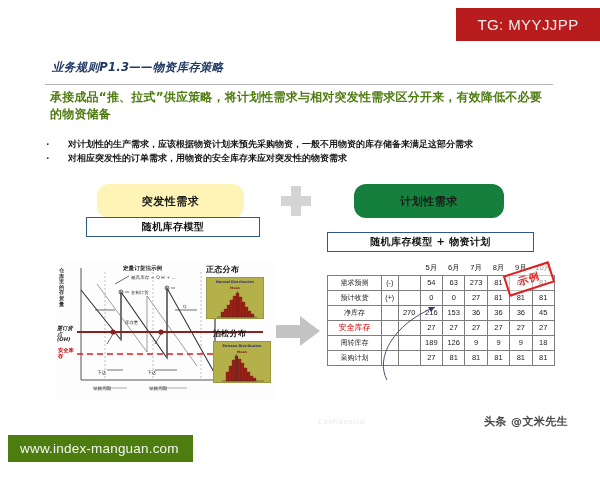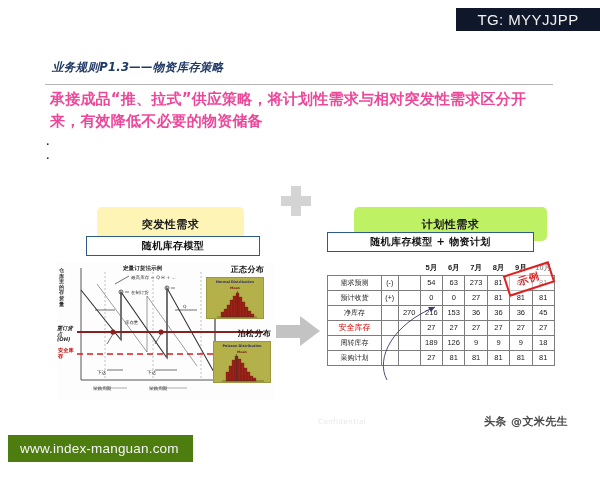--- a/index.html
+++ b/index.html
@@ -13,22 +13,22 @@
     position: relative;
     overflow: hidden;
     font-family: "DejaVu Sans", "Liberation Sans", sans-serif;
     color: #1a1a1a;
   }
 
   
   #tg-badge {
     position: absolute;
     top: 8px; right: 0px;
-    width: 144px; height: 23px;
-    background: #0f172a;
+    width: 144px; height: 33px;
+    background: #b91c1c;
     color: #f2f2f2;
     font-size: 15px;
     letter-spacing: .4px;
     display: flex; align-items: center; justify-content: center;
     font-family: "Liberation Sans", sans-serif;
   }
 
   
   #subtitle {
     position: absolute;
@@ -43,24 +43,24 @@
   #title-rule {
     position: absolute;
     left: 45px; top: 84px;
     width: 508px; height: 1px;
     background: #b4b4b4;
   }
   #main-title {
     position: absolute;
     left: 50px; top: 89px;
     width: 500px;
-    font-size: 15px;
+    font-size: 12px;
     font-weight: bold;
     line-height: 1.45;
-    color: #ec4899;
+    color: #4d7c0f;
     letter-spacing: .2px;
   }
 
   
   #bullets {
     position: absolute;
     left: 46px; top: 138px;
     width: 510px;
   }
   .bullet-row {
@@ -76,34 +76,33 @@
     width: 22px;
     flex: none;
     text-align: left;
     color: #333;
   }
 
   
   .pill {
     position: absolute;
     height: 34px;
-    border-radius: 5px;
+    border-radius: 12px;
     display: flex; align-items: center; justify-content: center;
     font-size: 11px; font-weight: bold;
     color: #1a1a1a;
     letter-spacing: .5px;
-    margin-top: 23px;
   }
   #pill-burst {
     left: 97px; top: 184px; width: 147px;
     background: #fdf4b6;
   }
   #pill-plan {
-    left: 354px; top: 184px; width: 193px;
-    background: #bef264;
+    left: 354px; top: 184px; width: 150px;
+    background: #15803d;
   }
   
   #plus-sign {
     position: absolute;
     left: 281px; top: 186px;
     width: 30px; height: 30px;
   }
   #plus-sign .bar-h, #plus-sign .bar-v {
     position: absolute; background: #d4d4d4;
   }
@@ -114,21 +113,21 @@
   .modelbox {
     position: absolute;
     height: 20px;
     border: 1.4px solid #2e5a86;
     background: #ffffff;
     display: flex; align-items: center; justify-content: center;
     font-size: 10px; font-weight: bold;
     color: #111;
     letter-spacing: .4px;
   }
-  #model-left  { left: 86px;  top: 236px; width: 174px; }
+  #model-left  { left: 86px;  top: 217px; width: 174px; }
   #model-right { left: 327px; top: 232px; width: 207px; }
 
   
   #flow-arrow {
     position: absolute;
     left: 276px; top: 316px;
     width: 44px; height: 30px;
   }
   #flow-arrow .shaft {
     position: absolute; left: 0; top: 9px;
@@ -188,21 +187,21 @@
     position: absolute; right: 2px; bottom: 24px;
     font-size: 4.8px; font-weight: bold; color: #333;
     width: 7px; line-height: 1.05;
   }
   #inv-diagram svg { position: absolute; left: 0; top: 0; }
 
   
   .dist-block { position: absolute; }
   .dist-title {
     font-size: 8px; font-weight: bold; color: #111;
-    text-align: right; margin-bottom: 2px; letter-spacing: .3px;
+    text-align: left; margin-bottom: 2px; letter-spacing: .3px;
   }
   .dist-img {
     width: 58px; height: 42px;
     background: #b5b14a;
     border: 1px solid #9c9840;
     position: relative; overflow: hidden;
   }
   .dist-img .caption {
     position: absolute; left: 0; right: 0; top: 2px;
     text-align: center;
@@ -233,21 +232,21 @@
     border: 1px solid #7d7d7d;
     height: 15px;
     text-align: center;
     font-weight: normal;
     padding: 0;
   }
   table#plan-table thead th {
     border: none;
     height: 13px;
     font-size: 7.5px;
-    font-weight: bold;
+    font-weight: normal;
     color: #1a1a1a;
   }
   td.rowlabel {
     text-align: left;
     padding-left: 4px;
     font-size: 7px;
     font-weight: bold;
     white-space: nowrap;
     width: 54px;
   }
@@ -308,23 +307,25 @@
 
 <div id="tg-badge">TG: MYYJJPP</div>
 
 <div id="subtitle">业务规则P1.3——物资库存策略</div>
 <div id="title-rule"></div>
 <div id="main-title">承接成品“推、拉式”供应策略，将计划性需求与相对突发性需求区分开来，有效降低不必要的物资储备</div>
 
 <div id="bullets">
   <div class="bullet-row">
     <span class="bullet-dot">·</span>
+    <span>对计划性的生产需求，应该根据物资计划来预先采购物资，一般不用物资的库存储备来满足这部分需求</span>
   </div>
   <div class="bullet-row">
     <span class="bullet-dot">·</span>
+    <span>对相应突发性的订单需求，用物资的安全库存来应对突发性的物资需求</span>
   </div>
 </div>
 
 <div class="pill" id="pill-burst">突发性需求</div>
 <div id="plus-sign">
   <div class="bar-h"></div>
     <div class="bar-v"></div>
 </div>
 <div class="pill" id="pill-plan">计划性需求</div>
 

